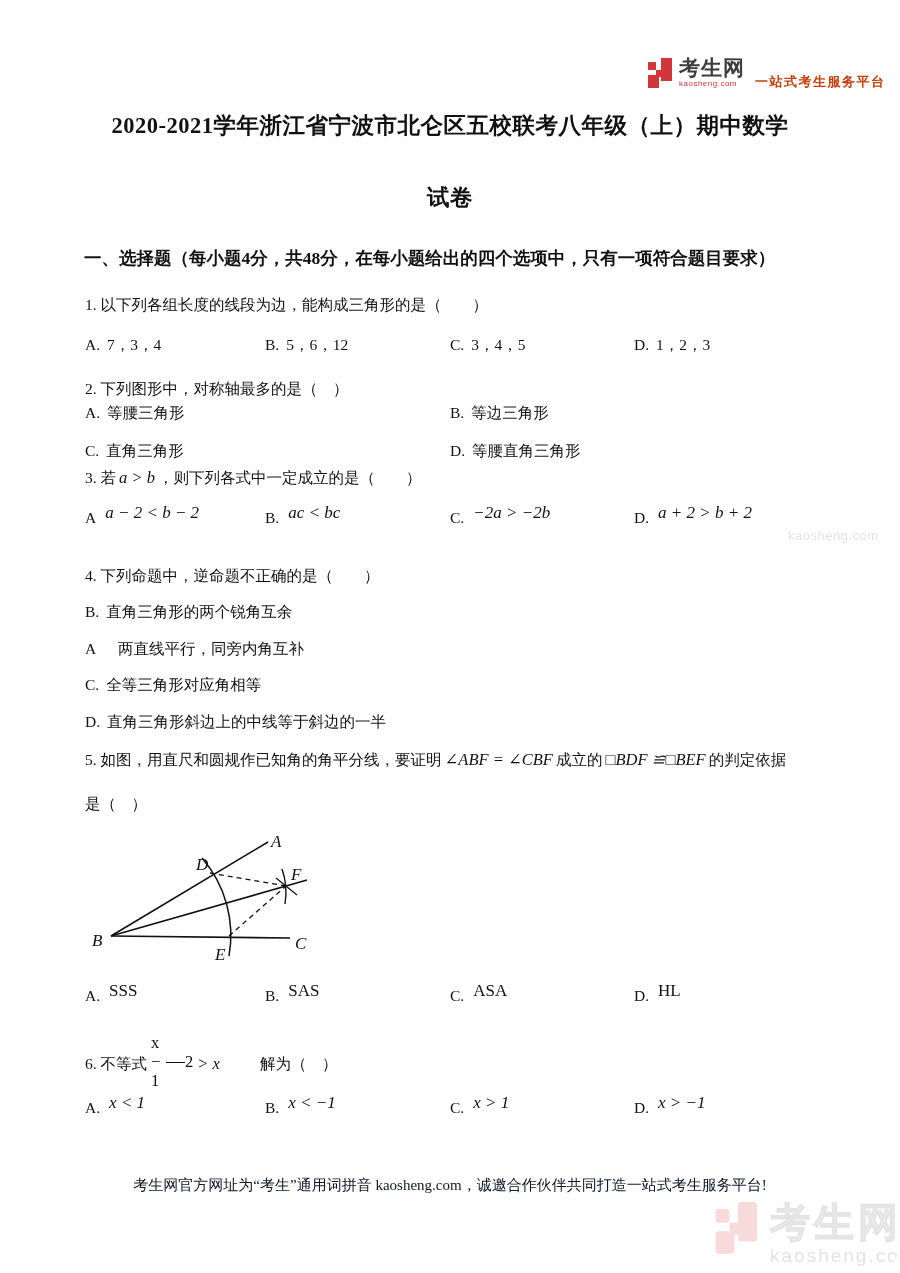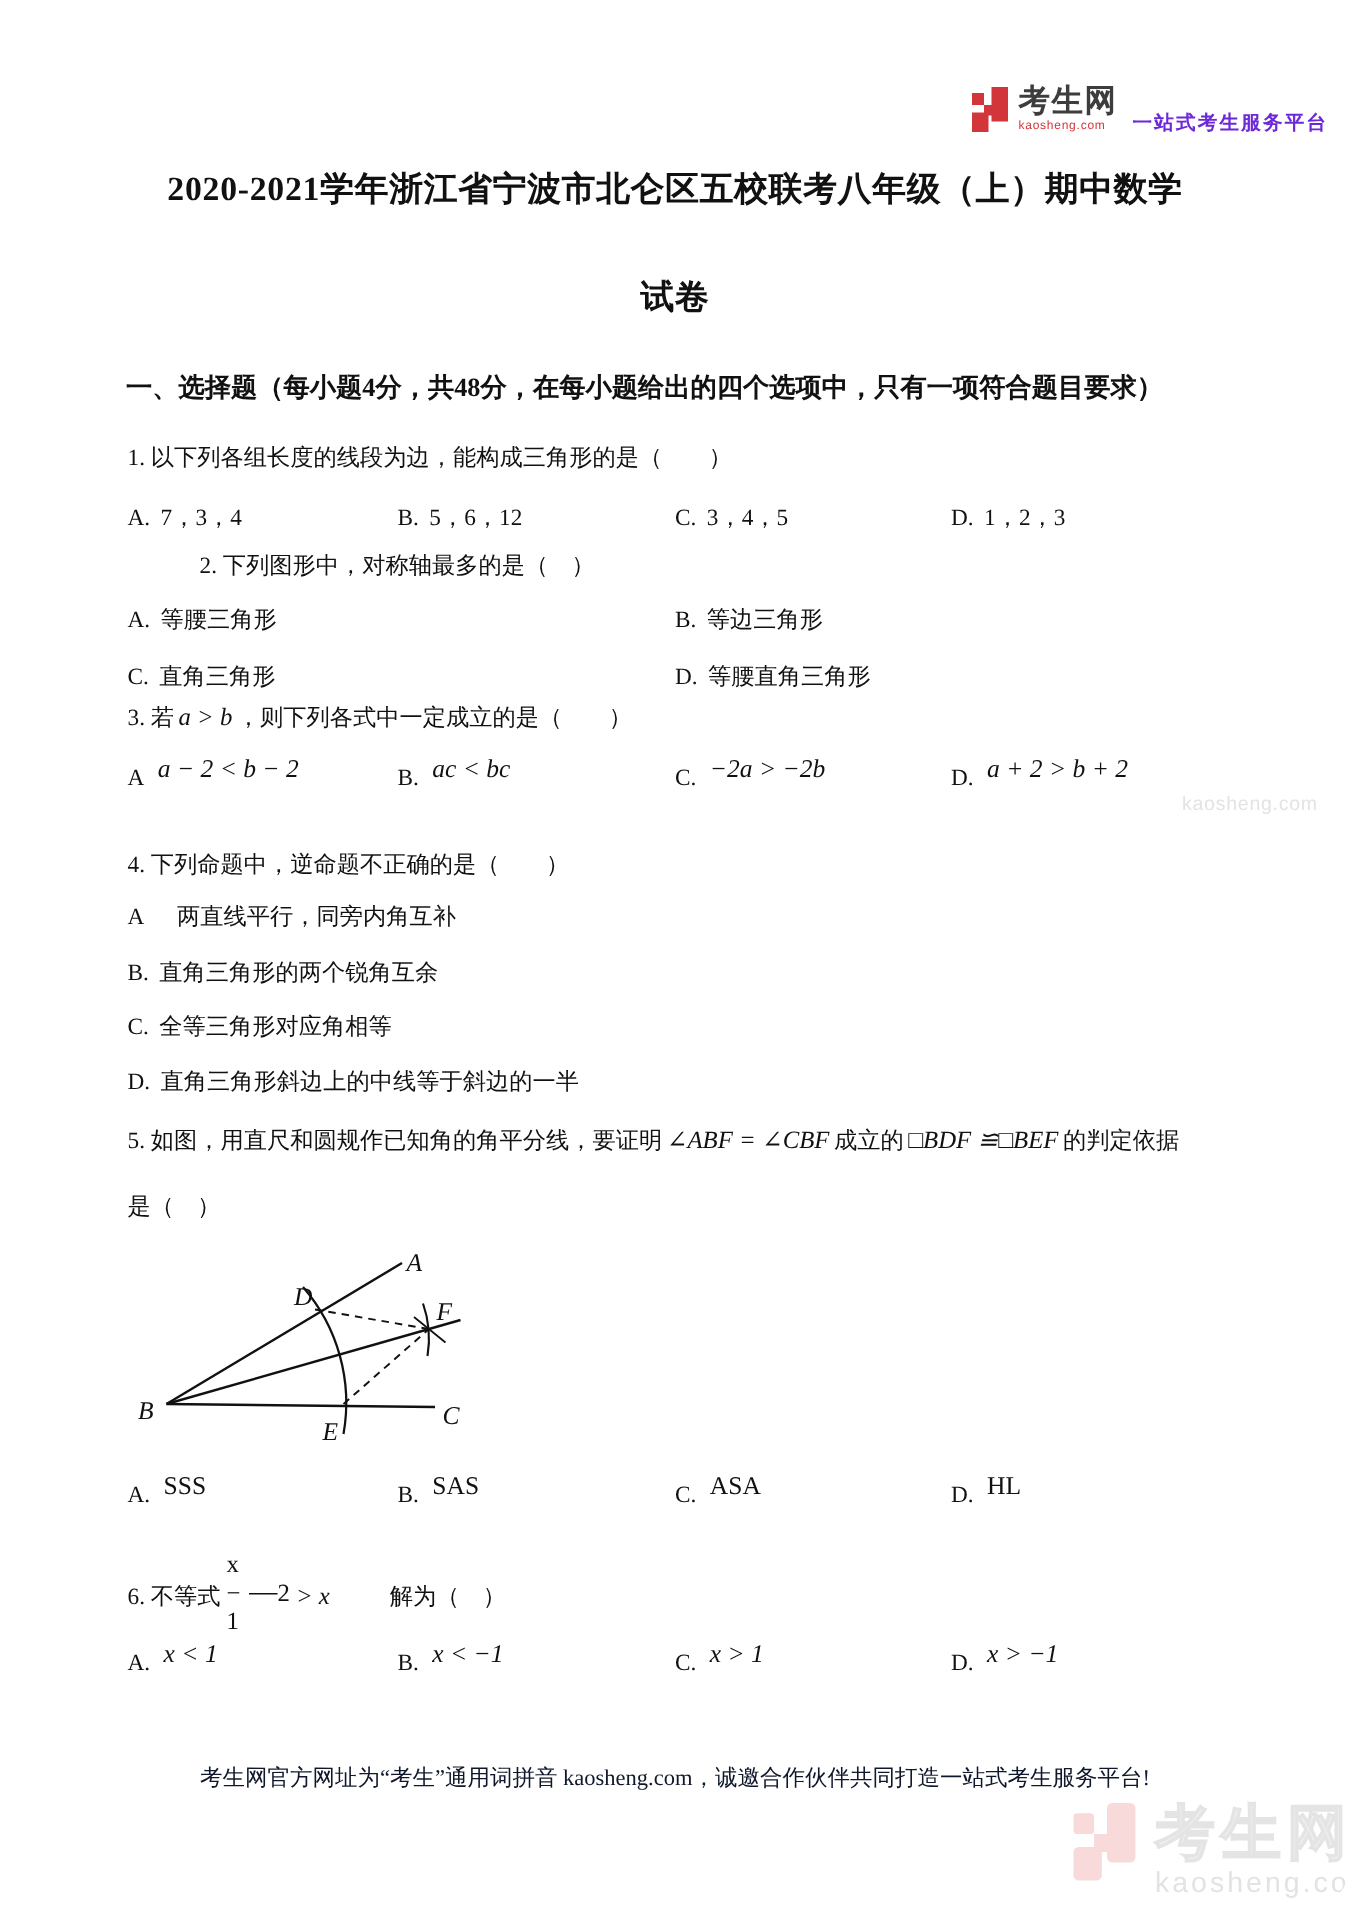--- a/index.html
+++ b/index.html
@@ -5,21 +5,21 @@
   html,body{margin:0;padding:0;background:#fff;}
   .page{position:relative;width:900px;height:1273px;background:#ffffff;overflow:hidden;
         font-family:"Liberation Serif","DejaVu Serif",serif;color:#111;border-radius:30px;}
 
   
   .logo{position:absolute;top:57px;left:648px;display:flex;align-items:flex-start;}
   .logo-icon{width:26px;height:38px;margin-right:5px;}
   .logo-textcol{display:flex;flex-direction:column;line-height:1;}
   .logo-name{font-family:"Liberation Sans",sans-serif;font-weight:bold;font-size:21px;color:#3d3d3d;letter-spacing:1px;}
   .logo-domain{font-family:"Liberation Sans",sans-serif;font-size:8px;color:#d2353a;margin-top:2px;letter-spacing:.5px;}
-  .logo-tagline{font-family:Liberation Mono, monospace;font-size:13px;color:#6d28d9;font-weight:bold;
+  .logo-tagline{font-family:Liberation Mono, monospace;font-size:13px;color:#c2410c;font-weight:bold;
                 margin-left:10px;margin-top:16px;letter-spacing:1.5px;}
 
   
   .title-line{position:absolute;left:0;width:100%;text-align:center;font-weight:bold;font-size:22.5px;letter-spacing:.5px;}
   .title-1{top:110px;}
   .title-2{top:182px;}
   .section-heading{position:absolute;left:84px;top:246px;font-weight:bold;font-size:17.5px;}
 
   
   .stem{position:absolute;left:85px;font-size:15.5px;white-space:nowrap;}
@@ -82,42 +82,42 @@
   <div class="section-heading">一、选择题（每小题4分，共48分，在每小题给出的四个选项中，只有一项符合题目要求）</div>
 
   <div class="stem" style="top:295px;">1. 以下列各组长度的线段为边，能构成三角形的是（　　）</div>
   <div class="opts4" style="top:335px;">
     <div class="opt"><span class="opt-label">A.</span><span>7，3，4</span></div>
     <div class="opt"><span class="opt-label">B.</span><span>5，6，12</span></div>
     <div class="opt"><span class="opt-label">C.</span><span>3，4，5</span></div>
     <div class="opt"><span class="opt-label">D.</span><span>1，2，3</span></div>
   </div>
 
-  <div class="stem" style="top:367px;margin-left:48px;">2. 下列图形中，对称轴最多的是（　）</div>
+  <div class="stem" style="top:379px;">2. 下列图形中，对称轴最多的是（　）</div>
   <div class="opts2" style="top:403px;">
     <div class="opt"><span class="opt-label">A.</span><span>等腰三角形</span></div>
     <div class="opt"><span class="opt-label">B.</span><span>等边三角形</span></div>
     <div class="opt"><span class="opt-label">C.</span><span>直角三角形</span></div>
     <div class="opt"><span class="opt-label">D.</span><span>等腰直角三角形</span></div>
   </div>
 
   <div class="stem" style="top:468px;">
     <span>3. 若</span><span class="math">a &gt; b</span><span>，则下列各式中一定成立的是（　　）</span>
   </div>
   <div class="opts4" style="top:508px;">
     <div class="opt"><span class="opt-label">A</span><span class="opt-math">a − 2 &lt; b − 2</span></div>
     <div class="opt"><span class="opt-label">B.</span><span class="opt-math">ac &lt; bc</span></div>
     <div class="opt"><span class="opt-label">C.</span><span class="opt-math">−2a &gt; −2b</span></div>
     <div class="opt"><span class="opt-label">D.</span><span class="opt-math">a + 2 &gt; b + 2</span></div>
   </div>
 
   <div class="stem" style="top:566px;">4. 下列命题中，逆命题不正确的是（　　）</div>
   <div class="optlist" style="top:601px;">
+    <div class="opt"><span class="opt-label">B.</span><span>直角三角形的两个锐角互余</span></div>
     <div class="opt"><span class="opt-label wide-label">A</span><span>两直线平行，同旁内角互补</span></div>
-    <div class="opt"><span class="opt-label">B.</span><span>直角三角形的两个锐角互余</span></div>
     <div class="opt"><span class="opt-label">C.</span><span>全等三角形对应角相等</span></div>
     <div class="opt"><span class="opt-label">D.</span><span>直角三角形斜边上的中线等于斜边的一半</span></div>
   </div>
 
   <div class="stem" style="top:750px;">
     <span>5. 如图，用直尺和圆规作已知角的角平分线，要证明</span><span class="math">∠ABF = ∠CBF</span><span>成立的</span><span class="math">□BDF ≌□BEF</span><span>的判定依据</span>
   </div>
   <div class="stem" style="top:794px;">是（　）</div>
 
   <svg class="fig" width="320" height="150" viewBox="0 0 320 150">

